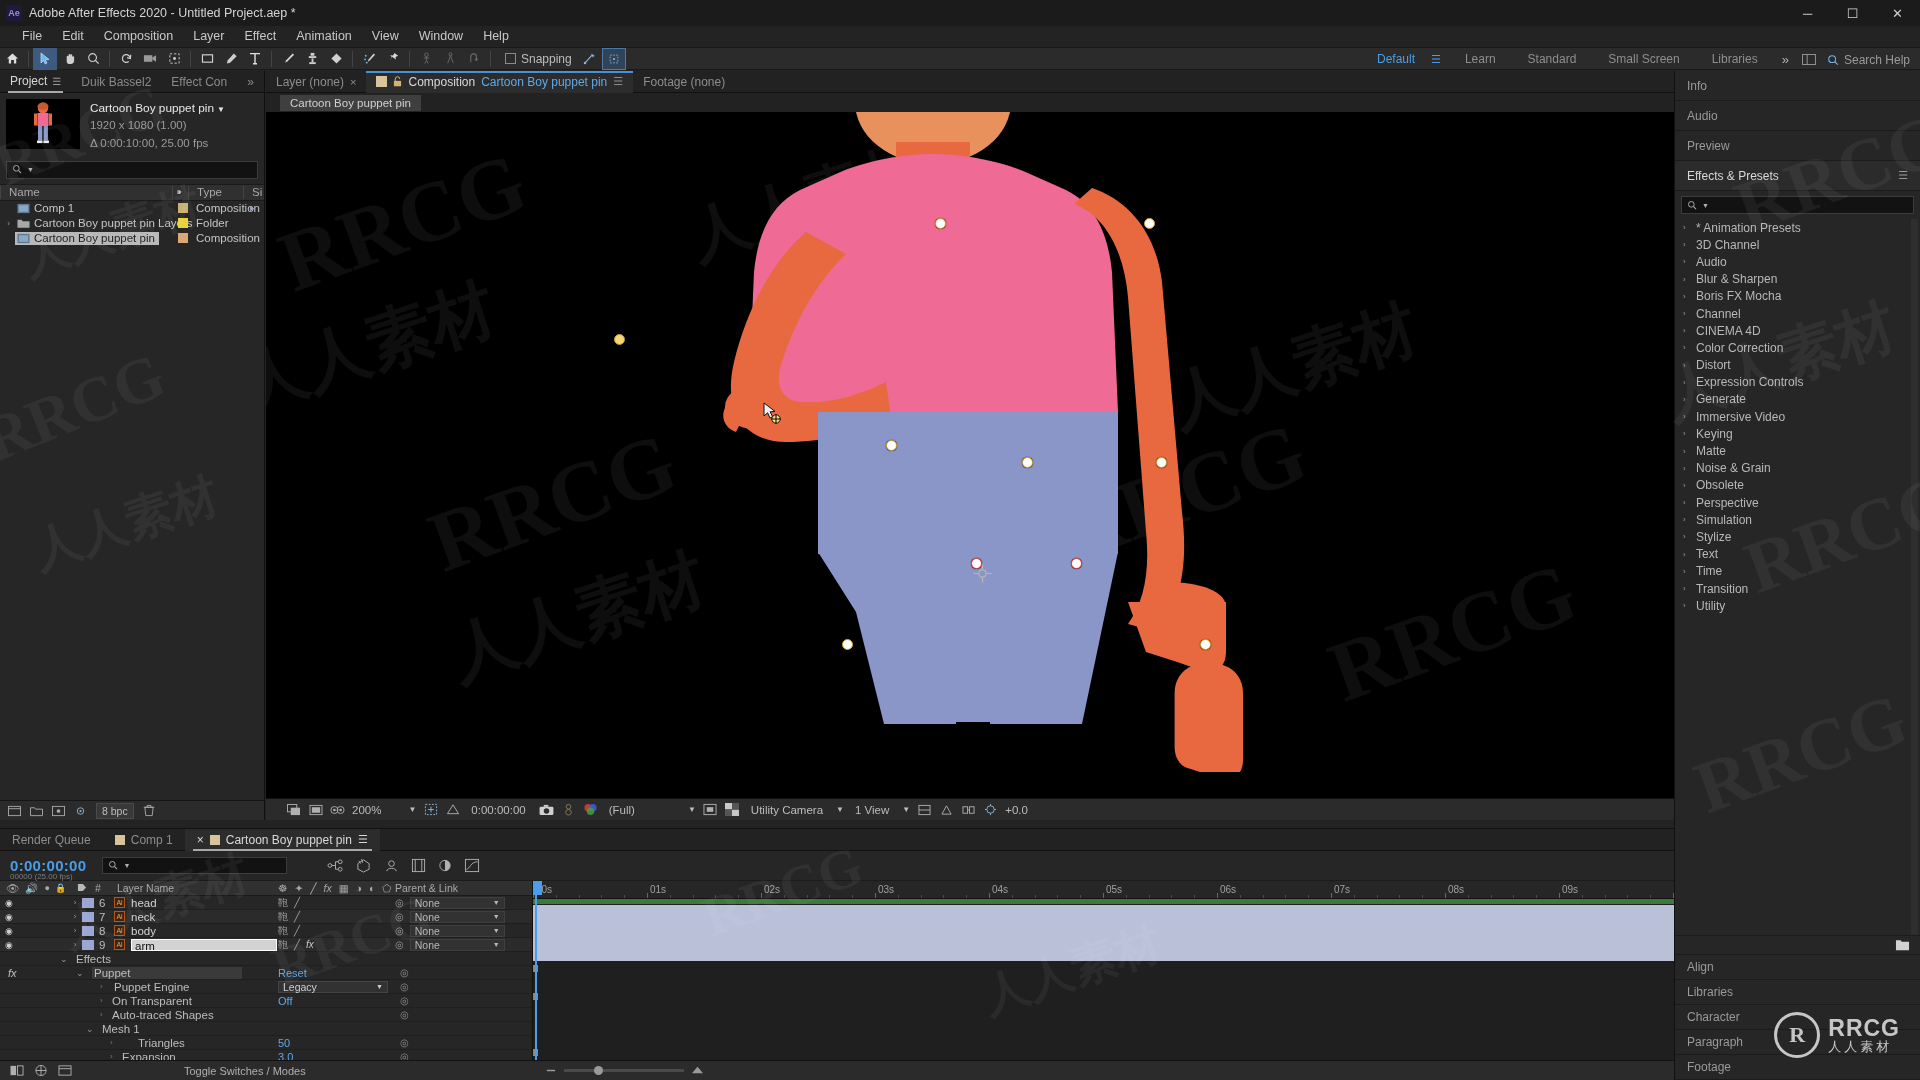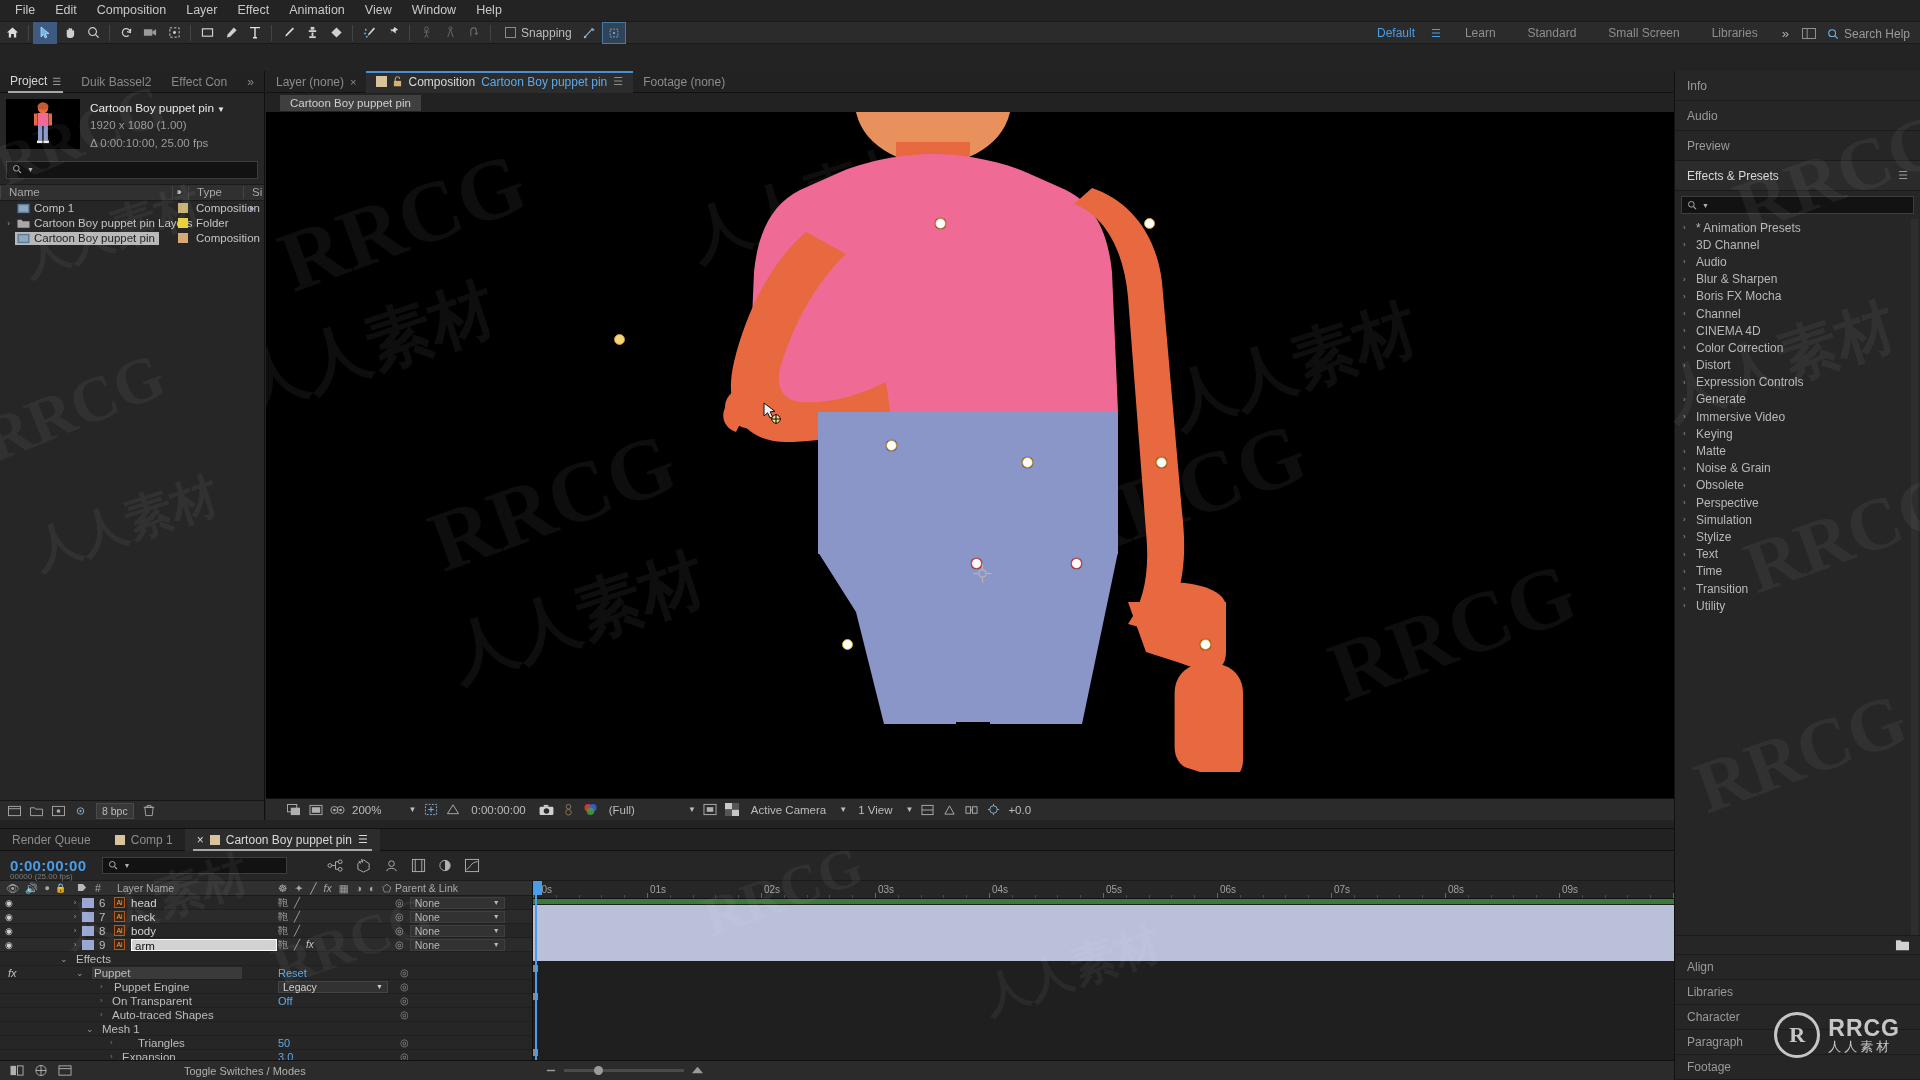--- a/index.html
+++ b/index.html
@@ -21,21 +21,21 @@
   .ae-logo {
     width:16px; height:16px; background:#1f1a3d; color:#9b8bd6;
     font-size:9px; font-weight:bold; display:flex; align-items:center;
     justify-content:center; border-radius:2px; margin-right:7px;
   }
   .title-text { font-size:12.5px; color:#d4d4d4; }
   .win-btns { position:absolute; right:0; top:0; height:26px; display:flex; }
   .win-btn { width:45px; height:26px; display:flex; align-items:center; justify-content:center; color:#cfcfcf; font-size:13px; }
 
   
-  .menubar { height:21px; background:#232323; display:flex; align-items:center; padding-left:5px; }
+  .menubar { height:21px; background:#232323; display:flex; align-items:center; padding-left:12px; }
   .menu-item { padding:0 10px; font-size:12.5px; color:#c8c8c8; line-height:21px; }
 
   
   .toolbar {
     height:23px; background:#2b2b2b; display:flex; align-items:center;
     border-top:1px solid #1a1a1a; border-bottom:1px solid #1a1a1a; position:relative;
   }
   .tool { width:24px; height:22px; display:flex; align-items:center; justify-content:center; color:#c9c9c9; }
   .tool.active { background:#3d5a80; }
   .tool svg { display:block; }
@@ -172,20 +172,29 @@
   .logo-circ { width:46px; height:46px; border-radius:50%; border:3px solid #eaeaea; display:flex; align-items:center; justify-content:center; color:#eaeaea; font-size:22px; font-weight:bold; font-family:"Liberation Serif", serif; }
   .logo-txt { color:#eaeaea; line-height:1.05; }
   .logo-txt .a { font-size:23px; font-weight:bold; letter-spacing:1px; }
   .logo-txt .b { font-size:13px; letter-spacing:3px; }
 </style>
 </head>
 <body>
 
 <div class="app">
 
+  <div class="titlebar">
+    <div class="ae-logo">Ae</div>
+    <div class="title-text">Adobe After Effects 2020 - Untitled Project.aep *</div>
+    <div class="win-btns">
+      <div class="win-btn">─</div>
+      <div class="win-btn">☐</div>
+      <div class="win-btn close">✕</div>
+    </div>
+  </div>
 
   <div class="menubar" id="menubar">
       <div class="menu-item">File</div>
       <div class="menu-item">Edit</div>
       <div class="menu-item">Composition</div>
       <div class="menu-item">Layer</div>
       <div class="menu-item">Effect</div>
       <div class="menu-item">Animation</div>
       <div class="menu-item">View</div>
       <div class="menu-item">Window</div>
@@ -640,21 +649,21 @@
         </div>
         <div class="cf-ic">
           <svg width="14" height="13" viewBox="0 0 14 13">
               <rect x="0" y="0" width="7" height="6.5" fill="#c8c8c8"></rect>
               <rect x="7" y="6.5" width="7" height="6.5" fill="#c8c8c8"></rect>
               <rect x="7" y="0" width="7" height="6.5" fill="#555"></rect>
               <rect x="0" y="6.5" width="7" height="6.5" fill="#555"></rect>
             </svg>
         </div>
         <div class="cf-sel" style="margin-left:4px">
-          <span>Active Camera</span>
+          <span>Utility Camera</span>
           <span class="cv" style="margin-left:8px">▼</span>
         </div>
         <div class="cf-sel" style="margin-left:4px">
           <span>1 View</span>
           <span class="cv" style="margin-left:8px">▼</span>
         </div>
         <div class="cf-ic">
           <svg width="13" height="12" viewBox="0 0 14 13">
               <rect x="1" y="1.5" width="12" height="10" fill="none" stroke="#b0b0b0"></rect>
               <line x1="1" y1="6.5" x2="13" y2="6.5" stroke="#b0b0b0"></line>

